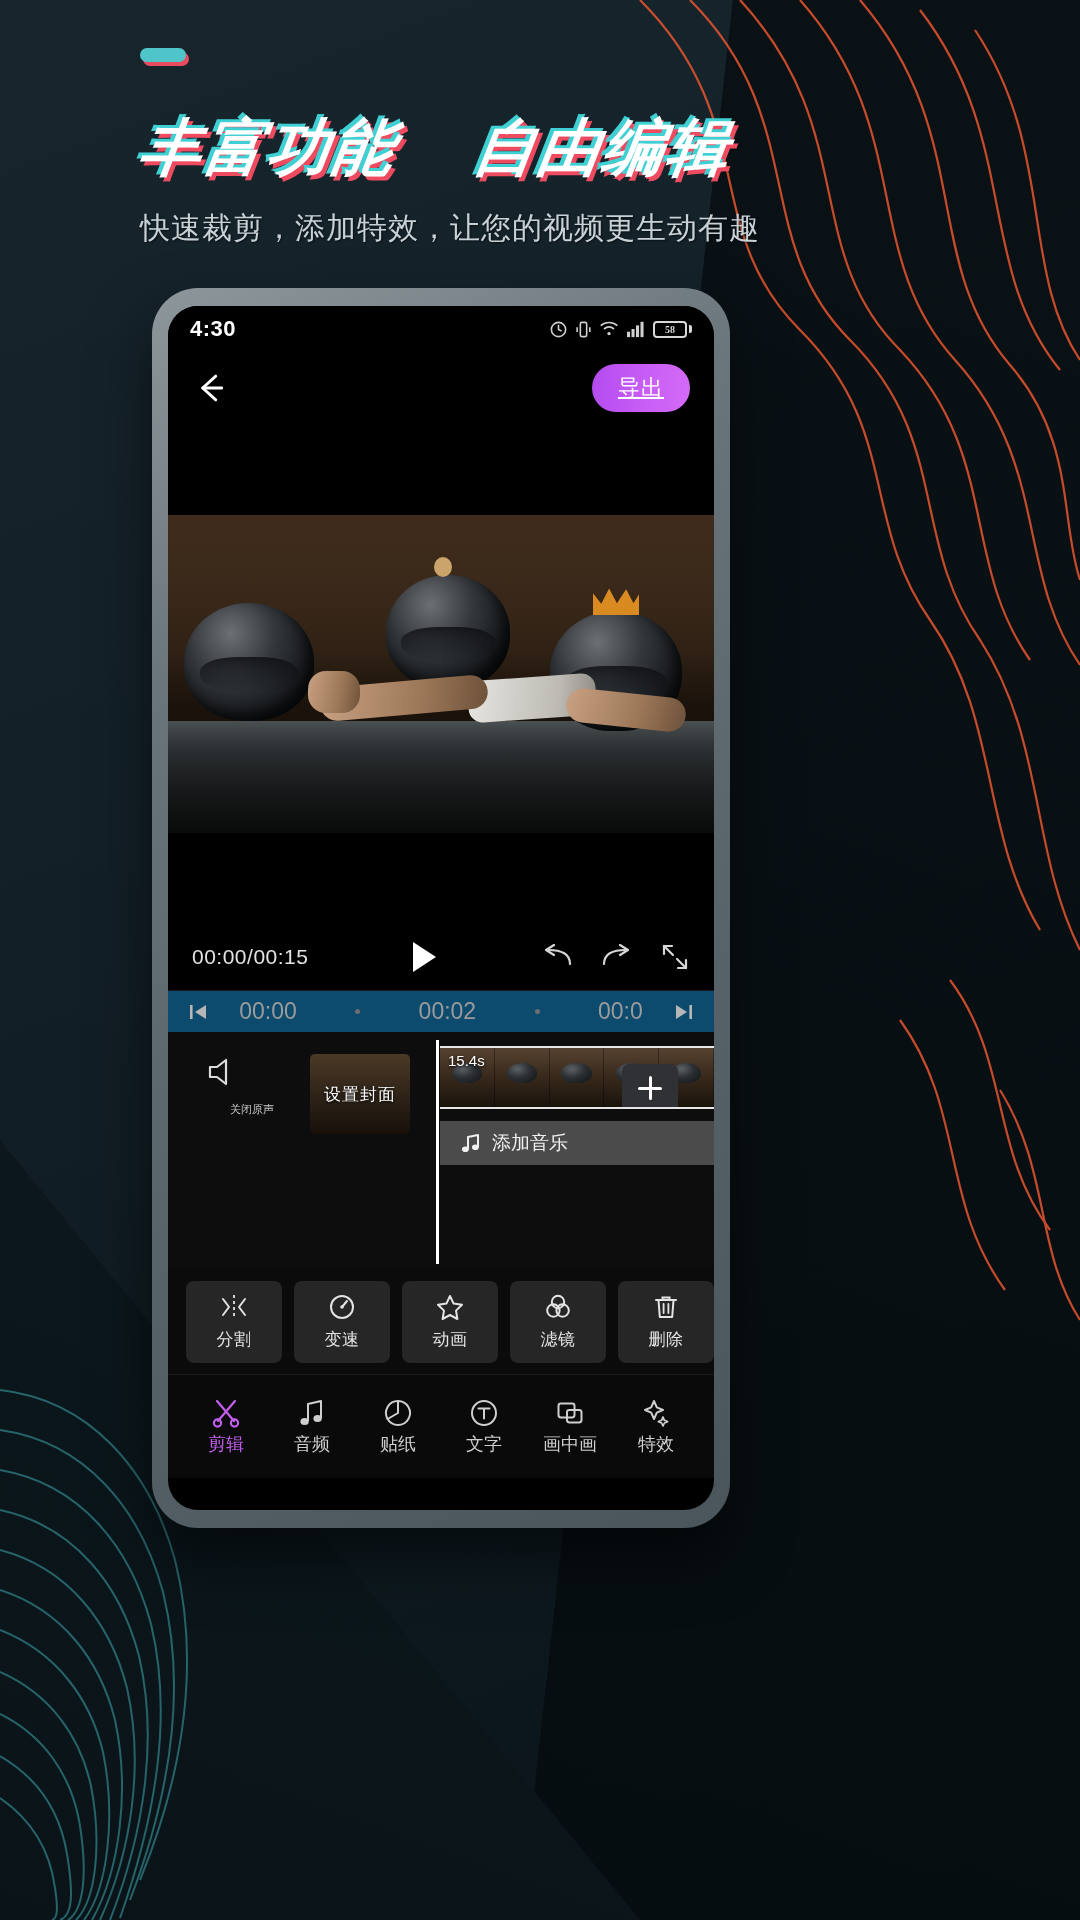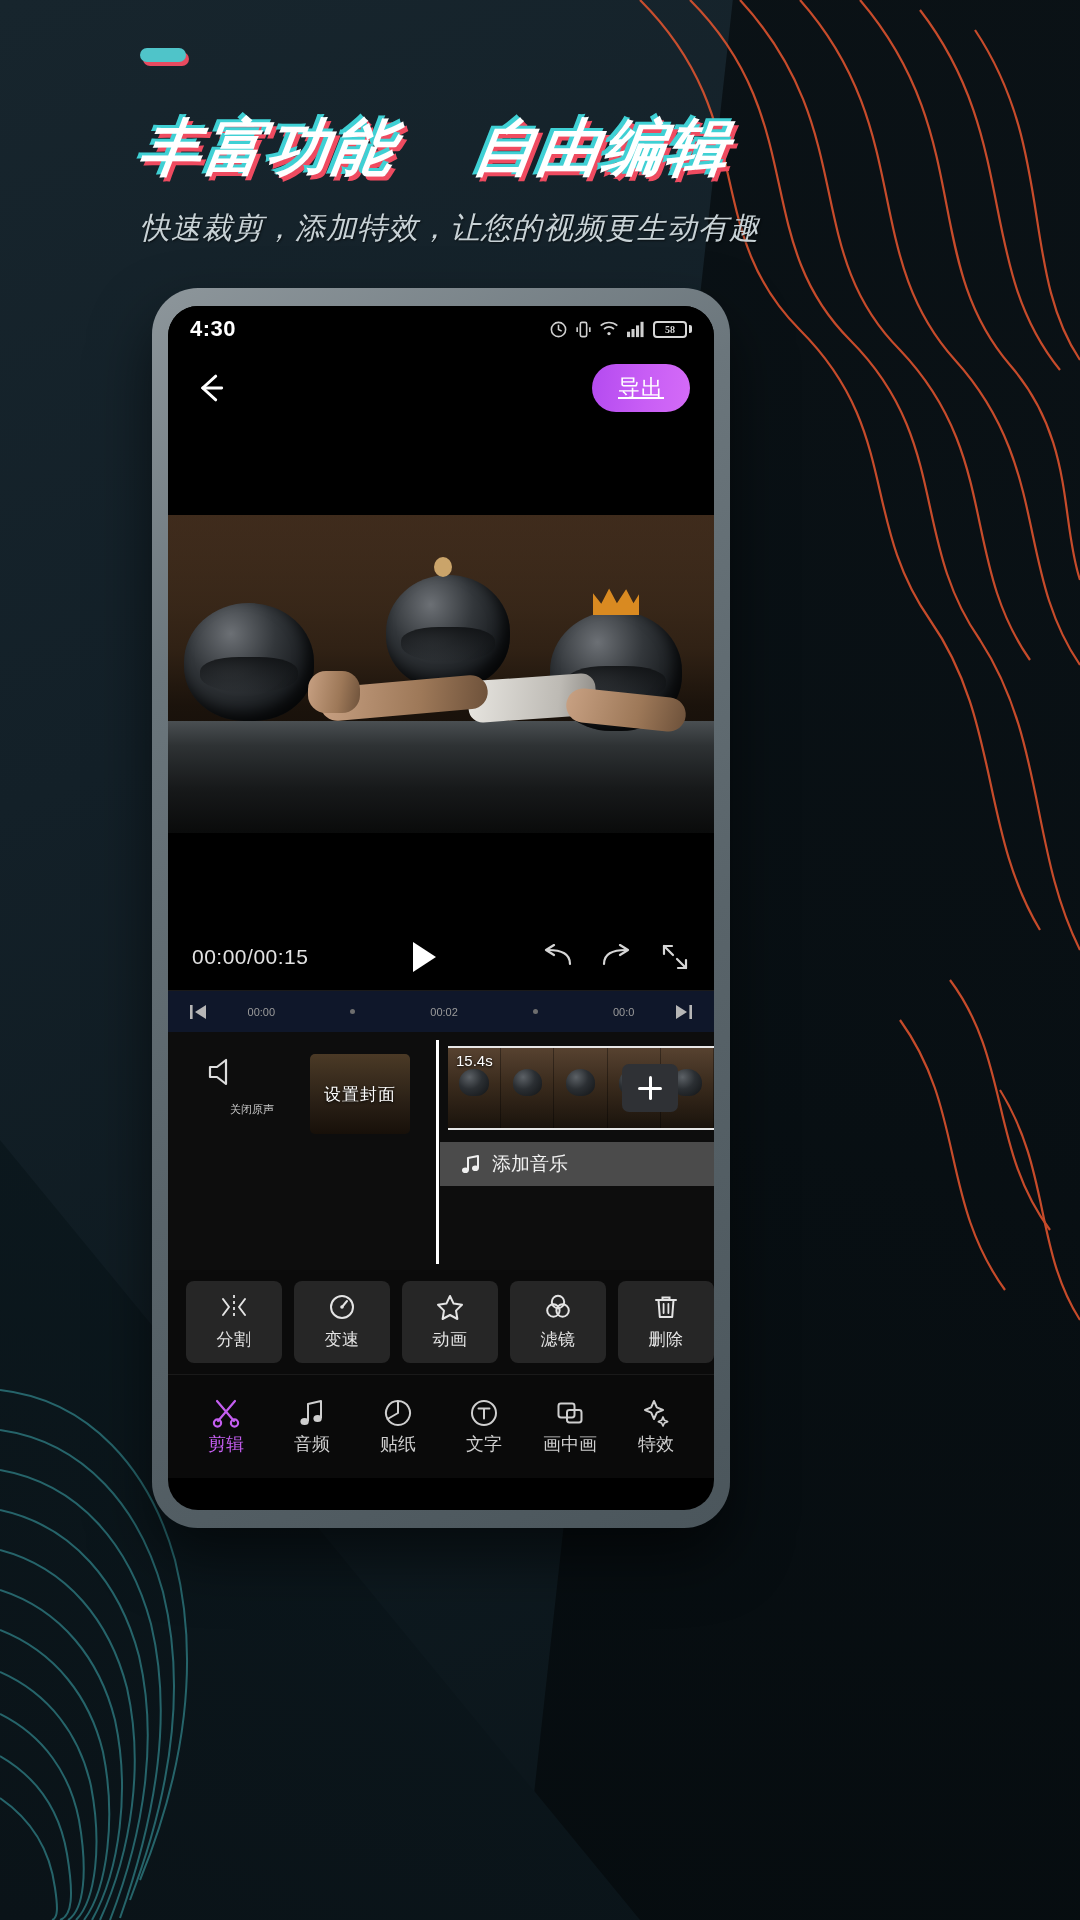--- a/index.html
+++ b/index.html
@@ -43,21 +43,21 @@
     letter-spacing:2px; font-style:italic;
     white-space:nowrap;
     text-shadow:
       -4px -3px 0 #3fd0d4,
        4px  4px 0 #ef4b60;
     transform:skewX(-8deg);
   }
   .headline .gap { display:inline-block; width:40px; }
   .subtitle {
     position:absolute; left:140px; top:208px;
-    font-size:30px; color:#c8d2d6; font-style:italic;
+    font-size:30px; color:#c8d2d6; 
     letter-spacing:1px; white-space:nowrap;
     text-shadow:1px 1px 2px rgba(0,0,0,.6);
   }
 
   
   .phone {
     position:absolute; left:152px; top:288px;
     width:578px; height:1240px;
     border-radius:46px;
     background:linear-gradient(150deg,#8d969b 0%,#6b767c 25%,#59646a 60%,#4b565c 100%);
@@ -157,21 +157,21 @@
   .pb-center { flex:1; display:flex; justify-content:center; }
   .play-tri {
     width:0; height:0; border-left:23px solid #ffffff;
     border-top:15px solid transparent; border-bottom:15px solid transparent;
   }
   .pb-right { display:flex; align-items:center; gap:26px; }
 
   
   .ruler {
     height:42px; display:flex; align-items:center; padding:0 20px;
-    background:#0f172a; color:#9b9b9b; font-size:11px; gap:0;
+    background:#0c4a6e; color:#9b9b9b; font-size:23px; gap:0;
     border-top:1px solid #1a1a1a;
   }
   .ruler .mid { flex:1; display:flex; align-items:center; justify-content:space-around; }
   .ruler .dot { width:5px; height:5px; border-radius:50%; background:#6e6e6e; }
 
   
   .timeline {
     position:relative; height:238px; background:#0d0d0d; display:flex;
   }
   .tl-left {
@@ -187,21 +187,21 @@
   }
   .cover-btn span {
     font-size:17px; color:#fff; text-shadow:0 1px 3px #000; letter-spacing:1px;
   }
   .playhead {
     position:absolute; left:268px; top:8px; bottom:6px; width:3px; background:#fff;
     z-index:6;
   }
   .tl-right { flex:1; padding-top:14px; position:relative; }
   .clip-strip {
-    position:relative; height:84px; margin-left:12px;
+    position:relative; height:63px; margin-left:4px;
     background:linear-gradient(180deg,#3b2b1c 0%,#2b1f14 40%,#17100a 100%);
     border-top:2px solid #e6e6e6; border-bottom:2px solid #e6e6e6;
     overflow:hidden; display:flex;
   }
   .thumb {
     flex:1; height:100%;
     background:linear-gradient(180deg,#574230 0%,#3a2b1d 45%,#1a130c 100%);
     border-right:1px solid rgba(0,0,0,.35);
     position:relative;
   }

